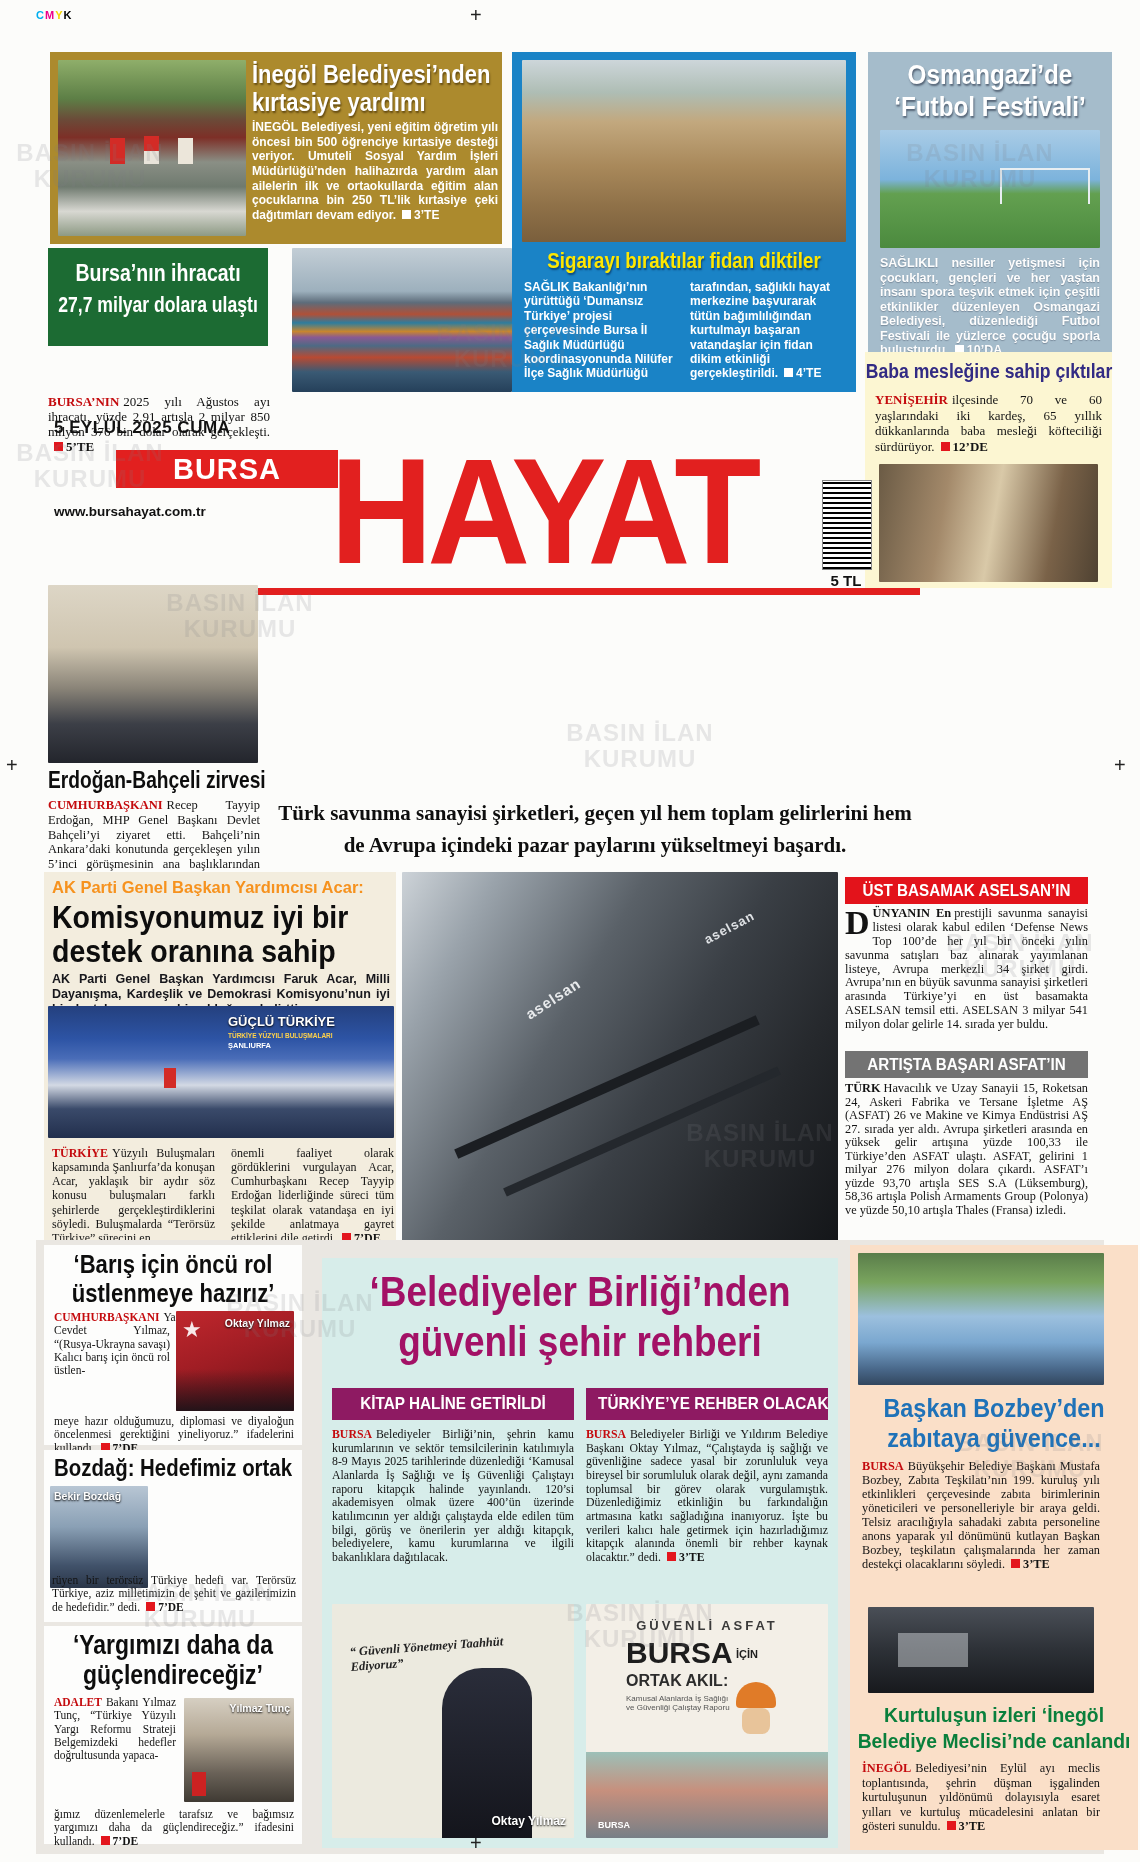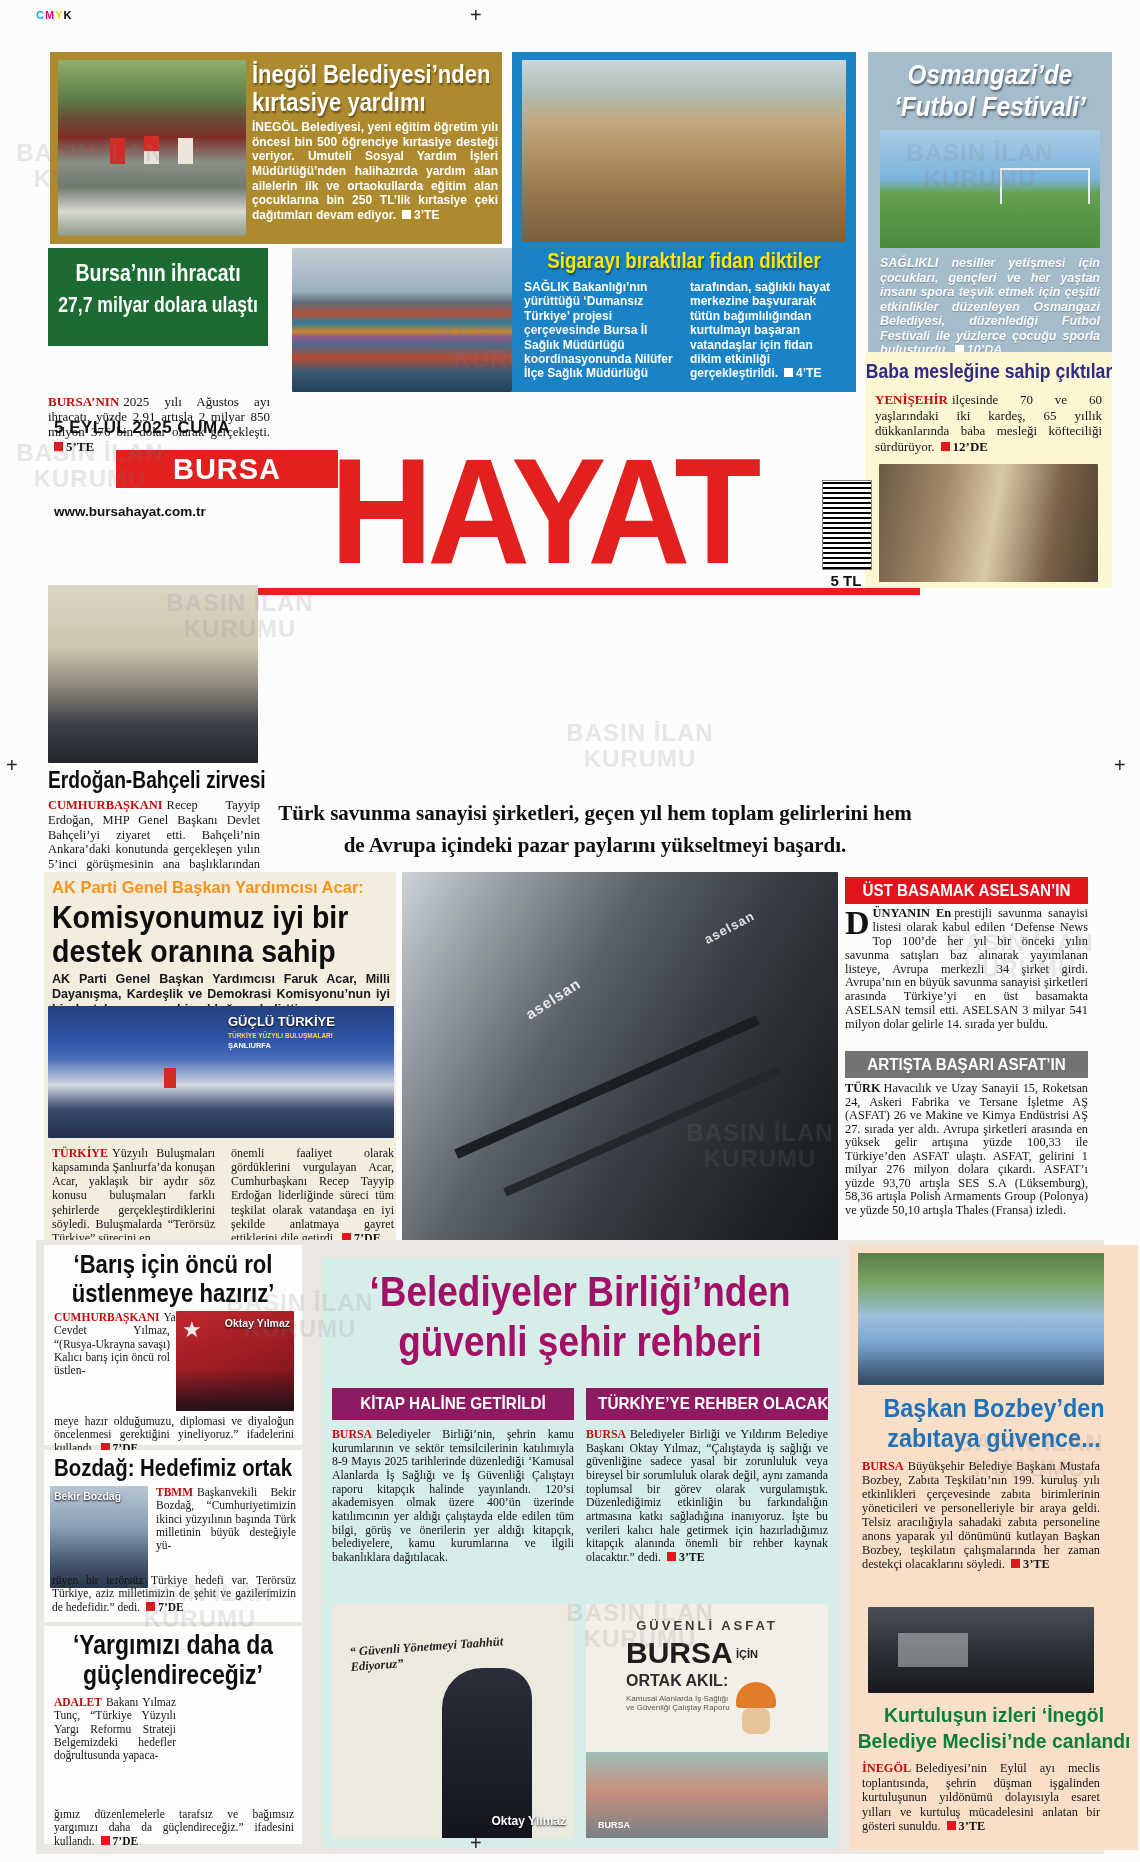--- a/index.html
+++ b/index.html
@@ -62,21 +62,21 @@
     <div class="ph" style="left:10px;top:8px;width:324px;height:182px;background:linear-gradient(180deg,#cdd6da 0%,#aebdb4 18%,#c2a87e 34%,#a9895b 58%,#8f7148 80%,#7a5f3c 100%);"></div>
     <div class="abs b nw" style="left:50%;top:196px;font-size:22px;color:#ffe700;text-shadow:1px 2px 2px rgba(0,30,70,.6);transform:translateX(-50%) scaleX(.85);">Sigarayı bıraktılar fidan diktiler</div>
     <div class="abs" style="left:12px;top:228px;width:322px;display:flex;gap:10px;">
       <div class="b" style="width:156px;font-size:12px;line-height:1.2;color:#fff;">SAĞLIK Bakanlığı’nın yürüttüğü ‘Dumansız Türkiye’ projesi çerçevesinde Bursa İl Sağlık Müdürlüğü koordinasyonunda Nilüfer İlçe Sağlık Müdürlüğü</div>
       <div class="b" style="width:156px;font-size:12px;line-height:1.2;color:#fff;">
         <span>tarafından, sağlıklı hayat merkezine başvurarak tütün bağımlılığından kurtulmayı başaran vatandaşlar için fidan dikim etkinliği gerçekleştirildi.</span><span class="sq w"></span><span class="refb">4’TE</span>
       </div>
     </div>
   </div>
 
-  <div class="abs" style="left:868px;top:52px;width:244px;height:368px;background:#a5bccb;font-style:italic;">
+  <div class="abs" style="left:868px;top:52px;width:244px;height:368px;background:#a5bccb;">
     <div class="abs b nw" style="left:50%;top:8px;font-size:27px;color:#fff;text-shadow:1px 2px 2px rgba(30,40,60,.6);transform:translateX(-50%) scaleX(.9);">Osmangazi’de</div>
     <div class="abs b nw" style="left:50%;top:40px;font-size:27px;color:#fff;text-shadow:1px 2px 2px rgba(30,40,60,.6);transform:translateX(-50%) scaleX(.9);">‘Futbol Festivali’</div>
     <div class="ph" style="left:12px;top:78px;width:220px;height:118px;background:linear-gradient(180deg,#a9cce6 0%,#7cb3dc 42%,#63a050 54%,#4b8a3e 100%);">
       <div class="abs" style="left:120px;top:38px;width:86px;height:34px;border:2px solid #e8eef2;border-bottom:none;"></div>
     </div>
     <div class="abs b j" style="left:12px;top:204px;width:220px;font-size:12.5px;line-height:1.16;color:#fdfdfd;text-shadow:0 1px 1px rgba(40,50,70,.35);">
       <span>SAĞLIKLI nesiller yetişmesi için çocukları, gençleri ve her yaştan insanı spora teşvik etmek için çeşitli etkinlikler düzenleyen Osmangazi Belediyesi, düzenlediği Futbol Festivali ile yüzlerce çocuğu sporla buluşturdu.</span><span class="sq w"></span><span class="refb">10’DA</span>
     </div>
   </div>
 
@@ -160,33 +160,34 @@
     <div class="abs serif j" style="left:10px;top:170px;width:240px;font-size:11.5px;line-height:1.16;color:#141414;">
       <span>meye hazır olduğumuzu, diplomasi ve diyaloğun öncelenmesi gerektiğini yineliyoruz.” ifadelerini kullandı.</span><span class="sq r"></span><span class="refb serif">7’DE</span>
     </div>
   </div>
 
   <div class="abs" style="left:44px;top:1450px;width:258px;height:172px;background:#fdfdfc;">
     <div class="abs b nw" style="left:50%;top:4px;font-size:24px;color:#0d0d0d;transform:translateX(-50%) scaleX(.85);">Bozdağ: Hedefimiz ortak</div>
     <div class="ph" style="left:6px;top:36px;width:98px;height:102px;background:linear-gradient(180deg,#b8c6d4 0%,#8aa0b5 40%,#41526a 78%,#2a3648 100%);">
       <span class="phlabel" style="left:4px;top:4px;">Bekir Bozdağ</span>
     </div>
-    <div class="abs serif j" style="left:112px;top:36px;width:140px;font-size:11.5px;line-height:1.16;color:#141414;">
-      <span class="lead serif">TBMM</span><span>Başkanvekili Bekir Bozdağ, “Cumhuriyetimizin ikinci yüzyılının başında Türk milletinin büyük desteğiyle yü-</span>
-    </div>
     <div class="abs serif j" style="left:8px;top:124px;width:244px;font-size:11.5px;line-height:1.16;color:#141414;">
       <span>rüyen bir terörsüz Türkiye hedefi var. Terörsüz Türkiye, aziz milletimizin de şehit ve gazilerimizin de hedefidir.” dedi.</span><span class="sq r"></span><span class="refb serif">7’DE</span>
     </div>
   </div>
 
   <div class="abs" style="left:44px;top:1626px;width:258px;height:218px;background:#fdfdfc;">
     <div class="abs b nw" style="left:50%;top:4px;font-size:27px;color:#0d0d0d;transform:translateX(-50%) scaleX(.85);">‘Yargımızı daha da</div>
     <div class="abs b nw" style="left:50%;top:34px;font-size:27px;color:#0d0d0d;transform:translateX(-50%) scaleX(.85);">güçlendireceğiz’</div>
     <div class="abs serif j" style="left:10px;top:70px;width:122px;font-size:11.5px;line-height:1.16;color:#141414;">
       <span class="lead serif">ADALET</span><span>Bakanı Yılmaz Tunç, “Türkiye Yüzyılı Yargı Reformu Strateji Belgemizdeki hedefler doğrultusunda yapaca-</span>
+    </div>
+    <div class="ph" style="left:140px;top:72px;width:110px;height:104px;background:linear-gradient(180deg,#d6cfc2 0%,#b5a996 35%,#6a6258 72%,#3f3a33 100%);">
+      <span class="phlabel" style="right:4px;top:4px;color:#fff;">Yılmaz Tunç</span>
+      <div class="abs" style="left:8px;bottom:6px;width:14px;height:24px;background:#c22;"></div>
     </div>
     <div class="abs serif j" style="left:10px;top:182px;width:240px;font-size:11.5px;line-height:1.16;color:#141414;">
       <span>ğımız düzenlemelerle tarafsız ve bağımsız yargımızı daha da güçlendireceğiz.” ifadesini kullandı.</span><span class="sq r"></span><span class="refb serif">7’DE</span>
     </div>
   </div>
 
   <div class="abs" style="left:322px;top:1258px;width:516px;height:590px;background:#d7edea;">
     <div class="abs b nw" style="left:50%;top:10px;font-size:42px;color:#a31166;transform:translateX(-50%) scaleX(.88);">‘Belediyeler Birliği’nden</div>
     <div class="abs b nw" style="left:50%;top:60px;font-size:42px;color:#a31166;transform:translateX(-50%) scaleX(.88);">güvenli şehir rehberi</div>
     <div class="abs" style="left:10px;top:130px;width:242px;height:32px;background:#8e1a62;">

